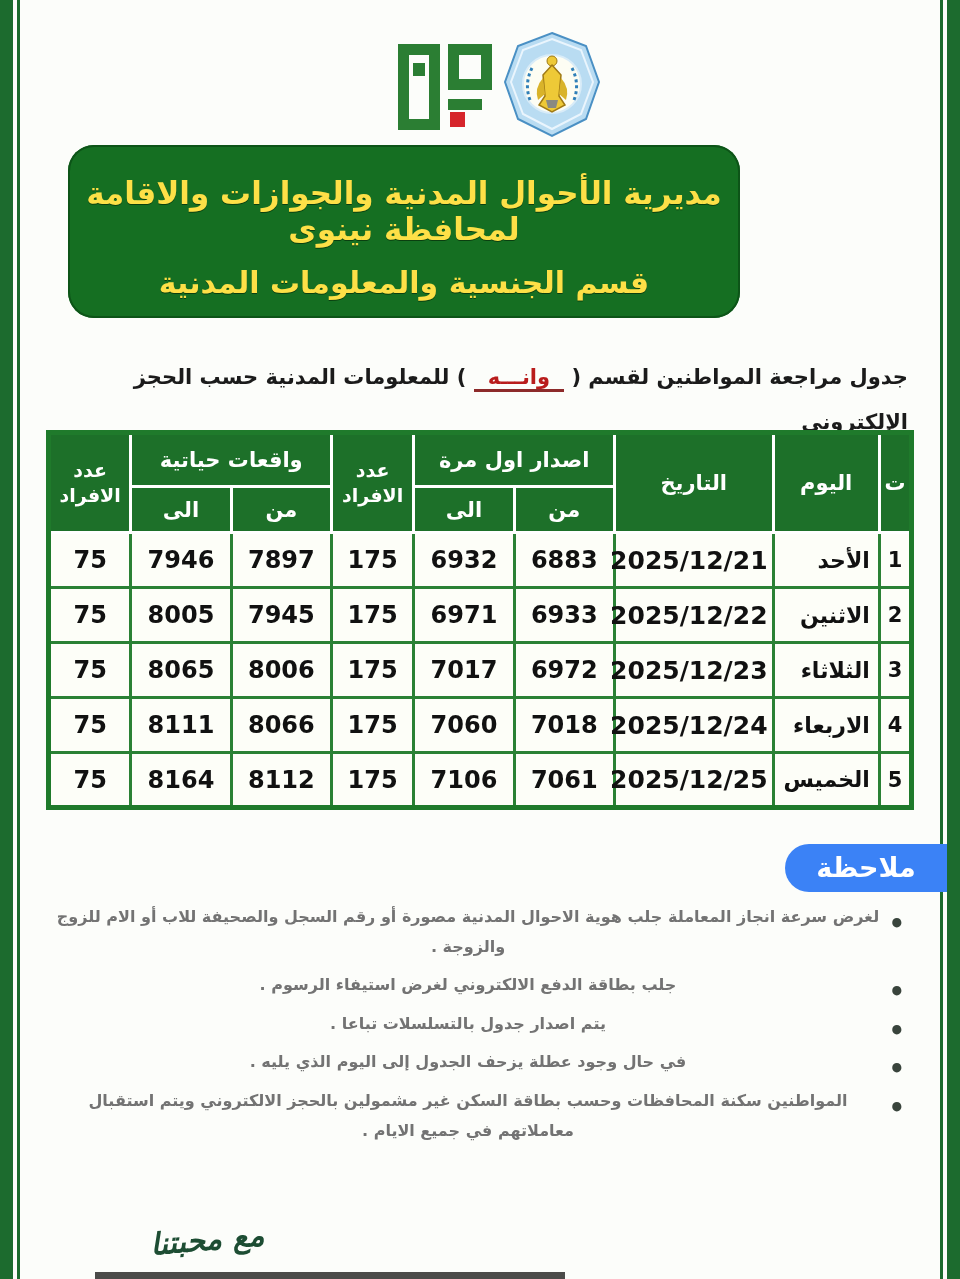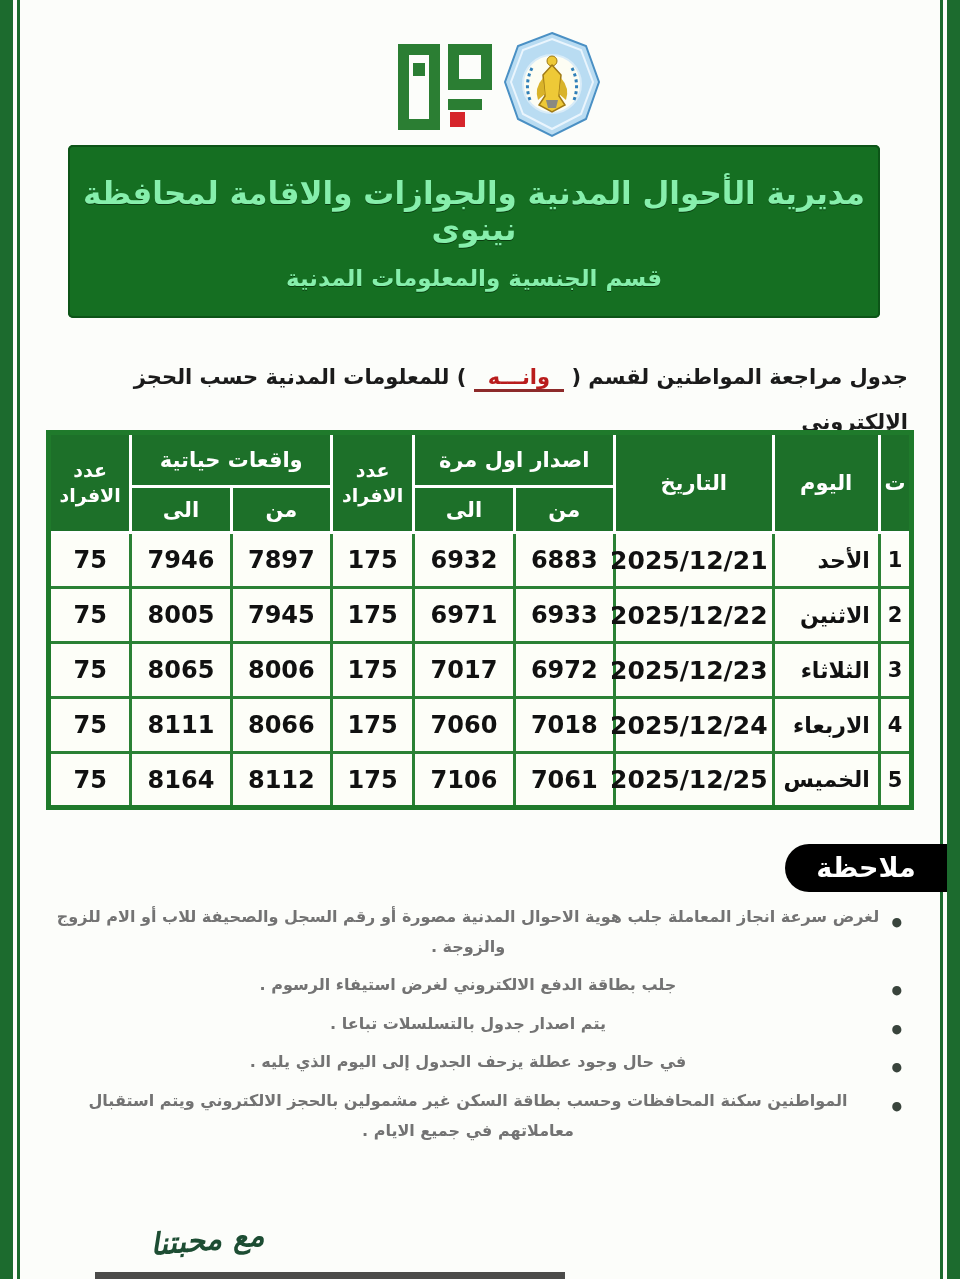--- a/index.html
+++ b/index.html
@@ -19,43 +19,43 @@
   .glogo{position:absolute;left:398px;top:42px;width:94px;height:88px;}
   .glogo span{position:absolute;display:block;}
   .g-sq{right:0;top:2px;width:44px;height:46px;border:11px solid #2b7e33;}
   .g-rect{left:0;top:2px;width:42px;height:86px;border:11px solid #2b7e33;}
   .g-inner{left:15px;top:21px;width:12px;height:13px;background:#2b7e33;}
   .g-bar{right:10px;top:57px;width:34px;height:11px;background:#2b7e33;}
   .g-red{right:27px;top:70px;width:15px;height:15px;background:#d6252b;}
   .emblem{position:absolute;left:502px;top:30px;}
 
   
-  .banner{position:absolute;left:68px;top:145px;width:812px;height:173px;background:#156f22;border-radius:5px;color:#86efac;text-align:center;box-shadow:inset 0 0 0 2px #0d5418;}
+  .banner{position:absolute;left:68px;top:145px;width:672px;height:173px;background:#156f22;border-radius:26px;color:#fde047;text-align:center;box-shadow:inset 0 0 0 2px #0d5418;}
   .banner .org{margin-top:30px;font-size:31px;font-weight:bold;letter-spacing:1px;text-shadow:0 1px 0 #0a3f10;}
-  .banner .dept{margin-top:18px;font-size:23px;font-weight:bold;text-shadow:0 1px 0 #0a3f10;}
+  .banner .dept{margin-top:18px;font-size:30px;font-weight:bold;text-shadow:0 1px 0 #0a3f10;}
 
   
   .intro{position:absolute;left:50px;top:334px;width:858px;direction:rtl;text-align:right;font-size:21px;font-weight:bold;color:#1b1b1b;line-height:2.15;}
   .intro .hl{color:#b91c1c;border-bottom:3px solid #8d2a2a;padding:0 14px;}
 
   
   table.sched{position:absolute;left:46px;top:430px;width:868px;direction:rtl;border-collapse:collapse;table-layout:fixed;background:#fdfef8;border:5px solid #1f7a2b;}
   table.sched thead th{background:#1d7029;color:#fff;border:3px solid #fff;font-weight:bold;font-size:21px;padding:4px 2px;}
   table.sched thead tr.top th{height:54px;}
   table.sched thead tr.bottom th{height:46px;}
   table.sched thead th.count{font-size:19px;line-height:1.3;}
   table.sched tbody td{background:#fdfef8;border:3px solid #2a8135;color:#111;font-weight:bold;font-size:24px;text-align:center;height:55px;padding:8px 4px;}
   table.sched tbody td.day{font-size:22px;text-align:right;padding-right:8px;}
   table.sched tbody td.idx{font-size:21px;}
   table.sched tbody td.date{font-size:25px;}
   col.c-idx{width:32px;} col.c-day{width:106px;} col.c-date{width:158px;}
   col.c-num{width:100px;} col.c-cnt{width:82px;}
 
   
-  .note-badge{position:absolute;right:13px;top:844px;width:162px;height:48px;background:#000000;color:#fff;font-size:27px;font-weight:bold;text-align:center;line-height:48px;border-radius:26px 0 0 26px;}
+  .note-badge{position:absolute;right:13px;top:844px;width:162px;height:48px;background:#3b82f6;color:#fff;font-size:27px;font-weight:bold;text-align:center;line-height:48px;border-radius:26px 0 0 26px;}
 
   
   ul.notes{position:absolute;left:55px;top:902px;width:856px;margin:0;padding:0;list-style:none;direction:rtl;text-align:right;}
   ul.notes li{position:relative;padding-right:30px;margin-bottom:9px;font-size:16px;font-weight:bold;color:#737373;line-height:1.85;text-align:center;}
   ul.notes li::before{content:"•";position:absolute;right:6px;top:-2px;font-size:26px;color:#39443c;}
 
   
   .signature{position:absolute;left:150px;top:1222px;font-size:30px;font-weight:bold;font-style:italic;color:#1d4d33;transform:rotate(-5deg);direction:rtl;}
   .bottom-bar{position:absolute;left:95px;bottom:0;width:470px;height:7px;background:#4b4b49;}
 </style>

